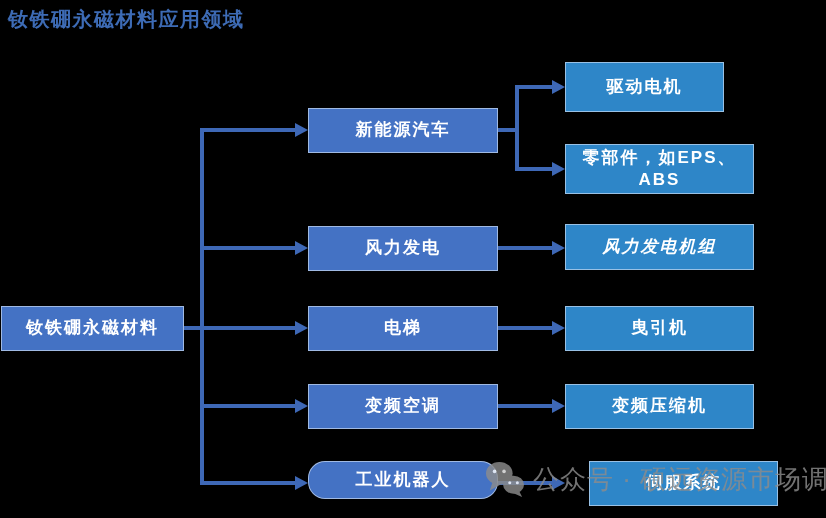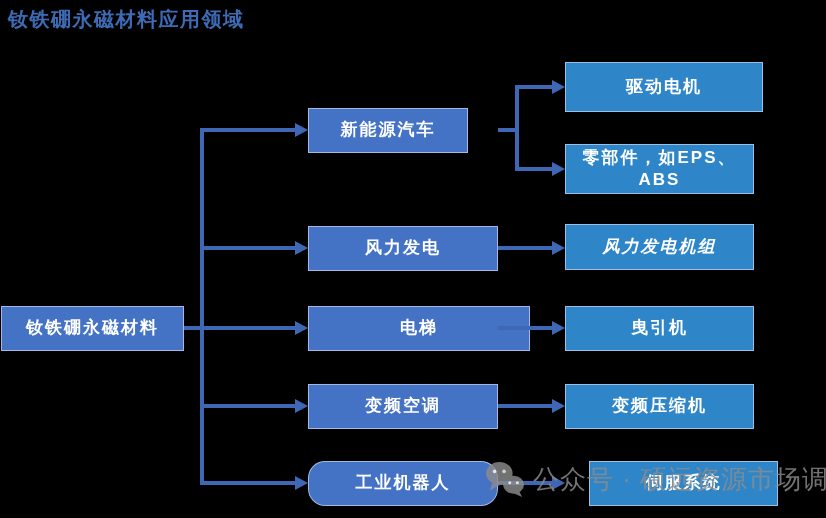--- a/index.html
+++ b/index.html
@@ -47,53 +47,53 @@
   <div class="arrow" style="left:295px;top:123px;"></div>
   <div class="h-line" style="left:200px;top:246px;width:95px;height:4px;"></div>
   <div class="arrow" style="left:295px;top:241px;"></div>
   <div class="h-line" style="left:184px;top:326px;width:111px;height:4px;"></div>
   <div class="arrow" style="left:295px;top:321px;"></div>
   <div class="h-line" style="left:200px;top:404px;width:95px;height:4px;"></div>
   <div class="arrow" style="left:295px;top:399px;"></div>
   <div class="h-line" style="left:200px;top:481px;width:95px;height:4px;"></div>
   <div class="arrow" style="left:295px;top:476px;"></div>
 
-  <div class="node primary" style="left:308px;top:108px;width:160px;height:45px;text-align:right;">
+  <div class="node primary" style="left:308px;top:108px;width:190px;height:45px;text-align:right;">
     <div>新能源汽车</div>
   </div>
   <div class="node primary" style="left:308px;top:226px;width:190px;height:45px;text-align:right;">
     <div>风力发电</div>
   </div>
-  <div class="node primary" style="left:308px;top:306px;width:222px;height:45px;">
+  <div class="node primary" style="left:308px;top:306px;width:190px;height:45px;">
     <div>电梯</div>
   </div>
   <div class="node primary" style="left:308px;top:384px;width:190px;height:45px;">
     <div>变频空调</div>
   </div>
-  <div class="node primary" style="left:308px;top:461px;width:190px;height:45px;border-radius:17px;">
+  <div class="node primary" style="left:308px;top:461px;width:190px;height:38px;border-radius:17px;">
     <div>工业机器人</div>
   </div>
 
   <div class="h-line" style="left:498px;top:128px;width:19px;height:4px;"></div>
   <div class="v-line" style="left:515px;top:85px;width:4px;height:86px;"></div>
   <div class="h-line" style="left:515px;top:85px;width:37px;height:4px;"></div>
   <div class="arrow" style="left:552px;top:80px;"></div>
   <div class="h-line" style="left:515px;top:167px;width:37px;height:4px;"></div>
   <div class="arrow" style="left:552px;top:162px;"></div>
 
   <div class="h-line" style="left:498px;top:246px;width:54px;height:4px;"></div>
   <div class="arrow" style="left:552px;top:241px;"></div>
   <div class="h-line" style="left:498px;top:326px;width:54px;height:4px;"></div>
   <div class="arrow" style="left:552px;top:321px;"></div>
   <div class="h-line" style="left:498px;top:404px;width:54px;height:4px;"></div>
   <div class="arrow" style="left:552px;top:399px;"></div>
   <div class="h-line" style="left:498px;top:481px;width:54px;height:4px;"></div>
   <div class="arrow" style="left:552px;top:476px;"></div>
 
-  <div class="node secondary" style="left:565px;top:62px;width:198px;height:50px;">
+  <div class="node secondary" style="left:565px;top:62px;width:159px;height:50px;">
     <div>驱动电机</div>
     <div></div>
   </div>
   <div class="node secondary" style="left:565px;top:144px;width:189px;height:50px;">
     <div>零部件，如EPS、</div>
     <div>ABS</div>
   </div>
   <div class="node secondary" style="left:565px;top:224px;width:189px;height:46px;font-style:italic;">
     <div>风力发电机组</div>
     <div></div>

